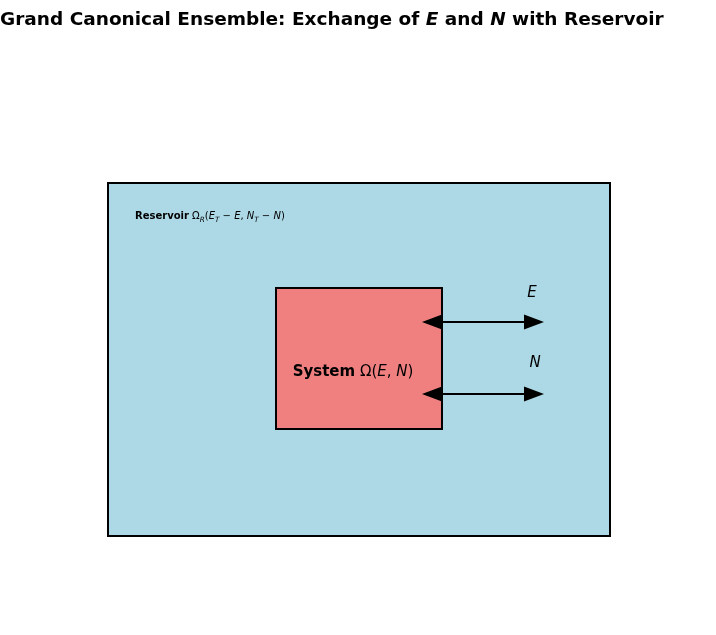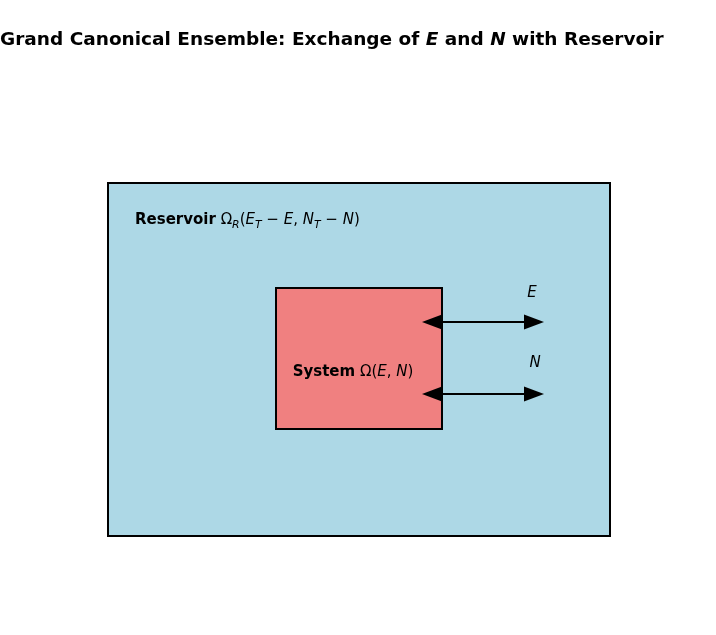--- a/index.html
+++ b/index.html
@@ -9,42 +9,41 @@
     font-family: "DejaVu Sans", "Liberation Sans", sans-serif;
     position: relative;
     overflow: hidden;
     color: #000;
   }
   .title {
     position: absolute; left: 0; top: 8px; width: 643px;
     text-align: right;
     font-size: 18.5px; font-weight: bold;
     white-space: nowrap;
-    margin-top: 20px;
   }
   .it { font-style: italic; }
   .bold { font-weight: bold; }
   sub { font-size: 0.72em; line-height: 0; }
   .reservoir-box {
     position: absolute; left: 107px; top: 182px;
     width: 504px; height: 355px;
     box-sizing: border-box;
     border: 2.5px solid #000;
     background: #ADD8E6;
   }
   .system-box {
     position: absolute; left: 275px; top: 287px;
     width: 168px; height: 143px;
     box-sizing: border-box;
     border: 2.5px solid #000;
     background: #F08080;
   }
   .reservoir-label {
     position: absolute; left: 135px; top: 210px;
-    font-size: 15px; white-space: nowrap; text-align: center;
+    font-size: 10px; white-space: nowrap; text-align: center;
   }
   .system-label {
     position: absolute; left: 275px; top: 362px; width: 156px;
     text-align: center;
     font-size: 15px; white-space: nowrap;
   }
   .arrow-label {
     position: absolute; width: 40px; text-align: center;
     font-size: 15px; font-style: italic;
   }

